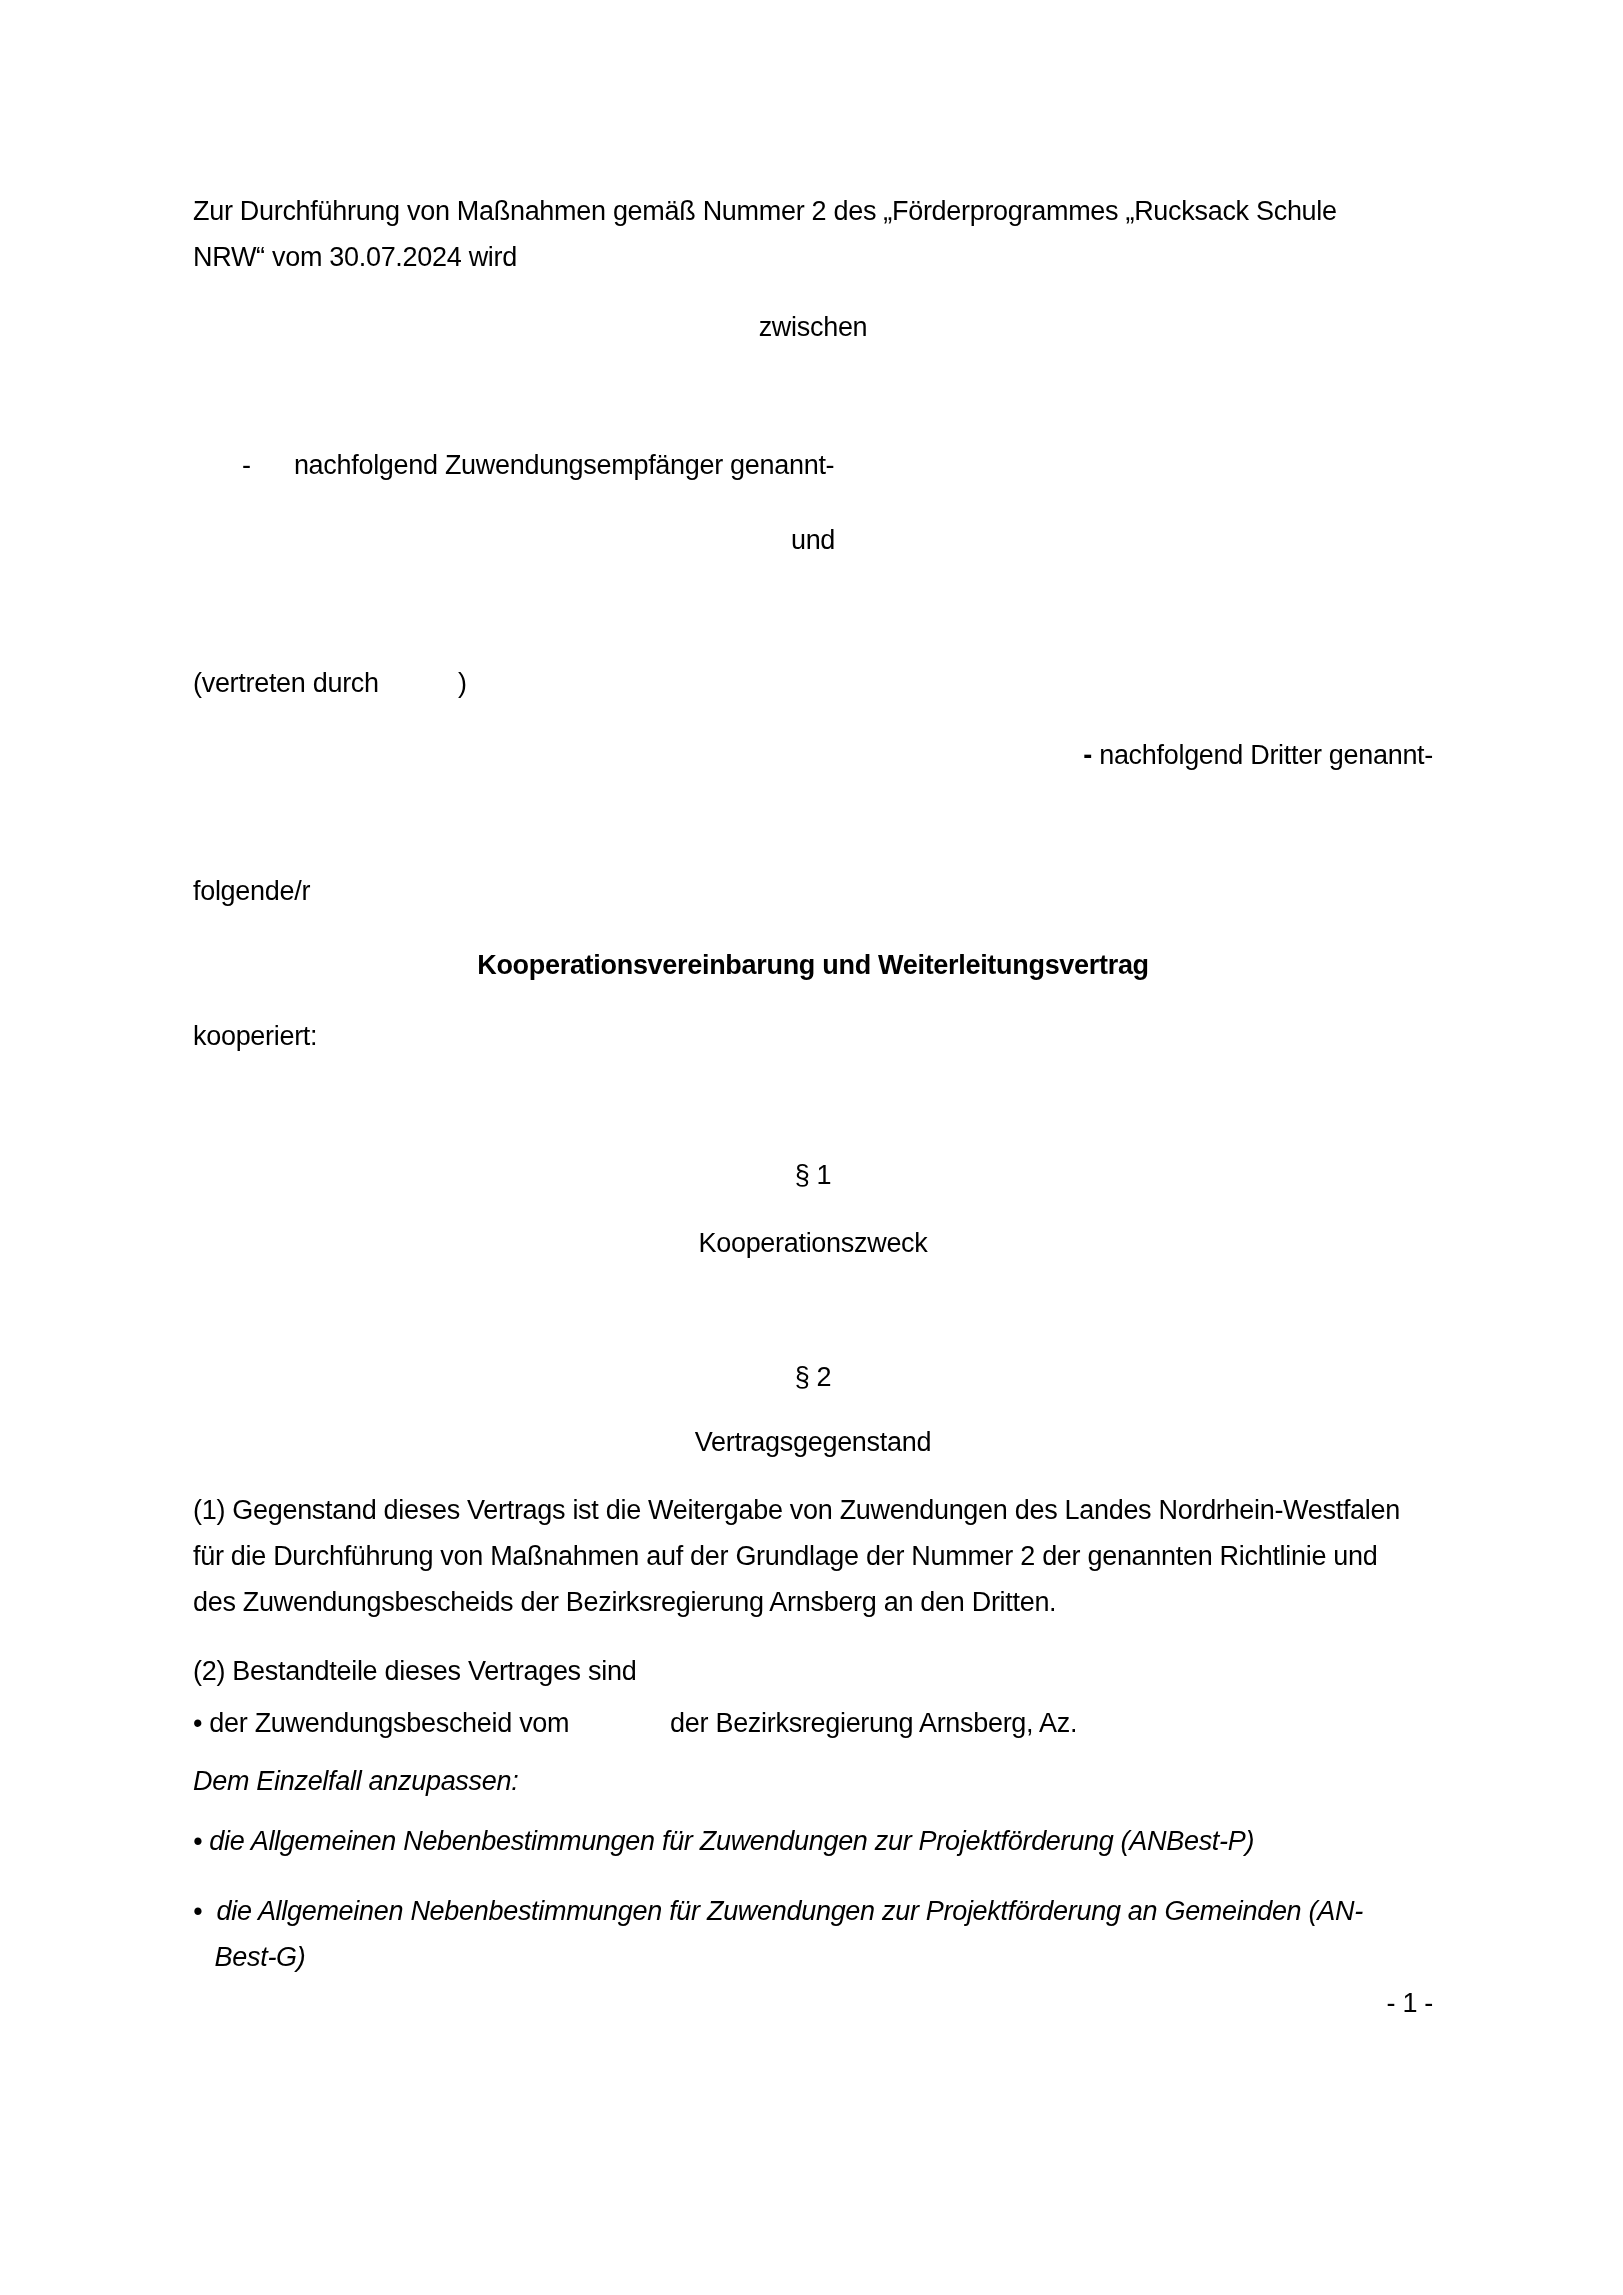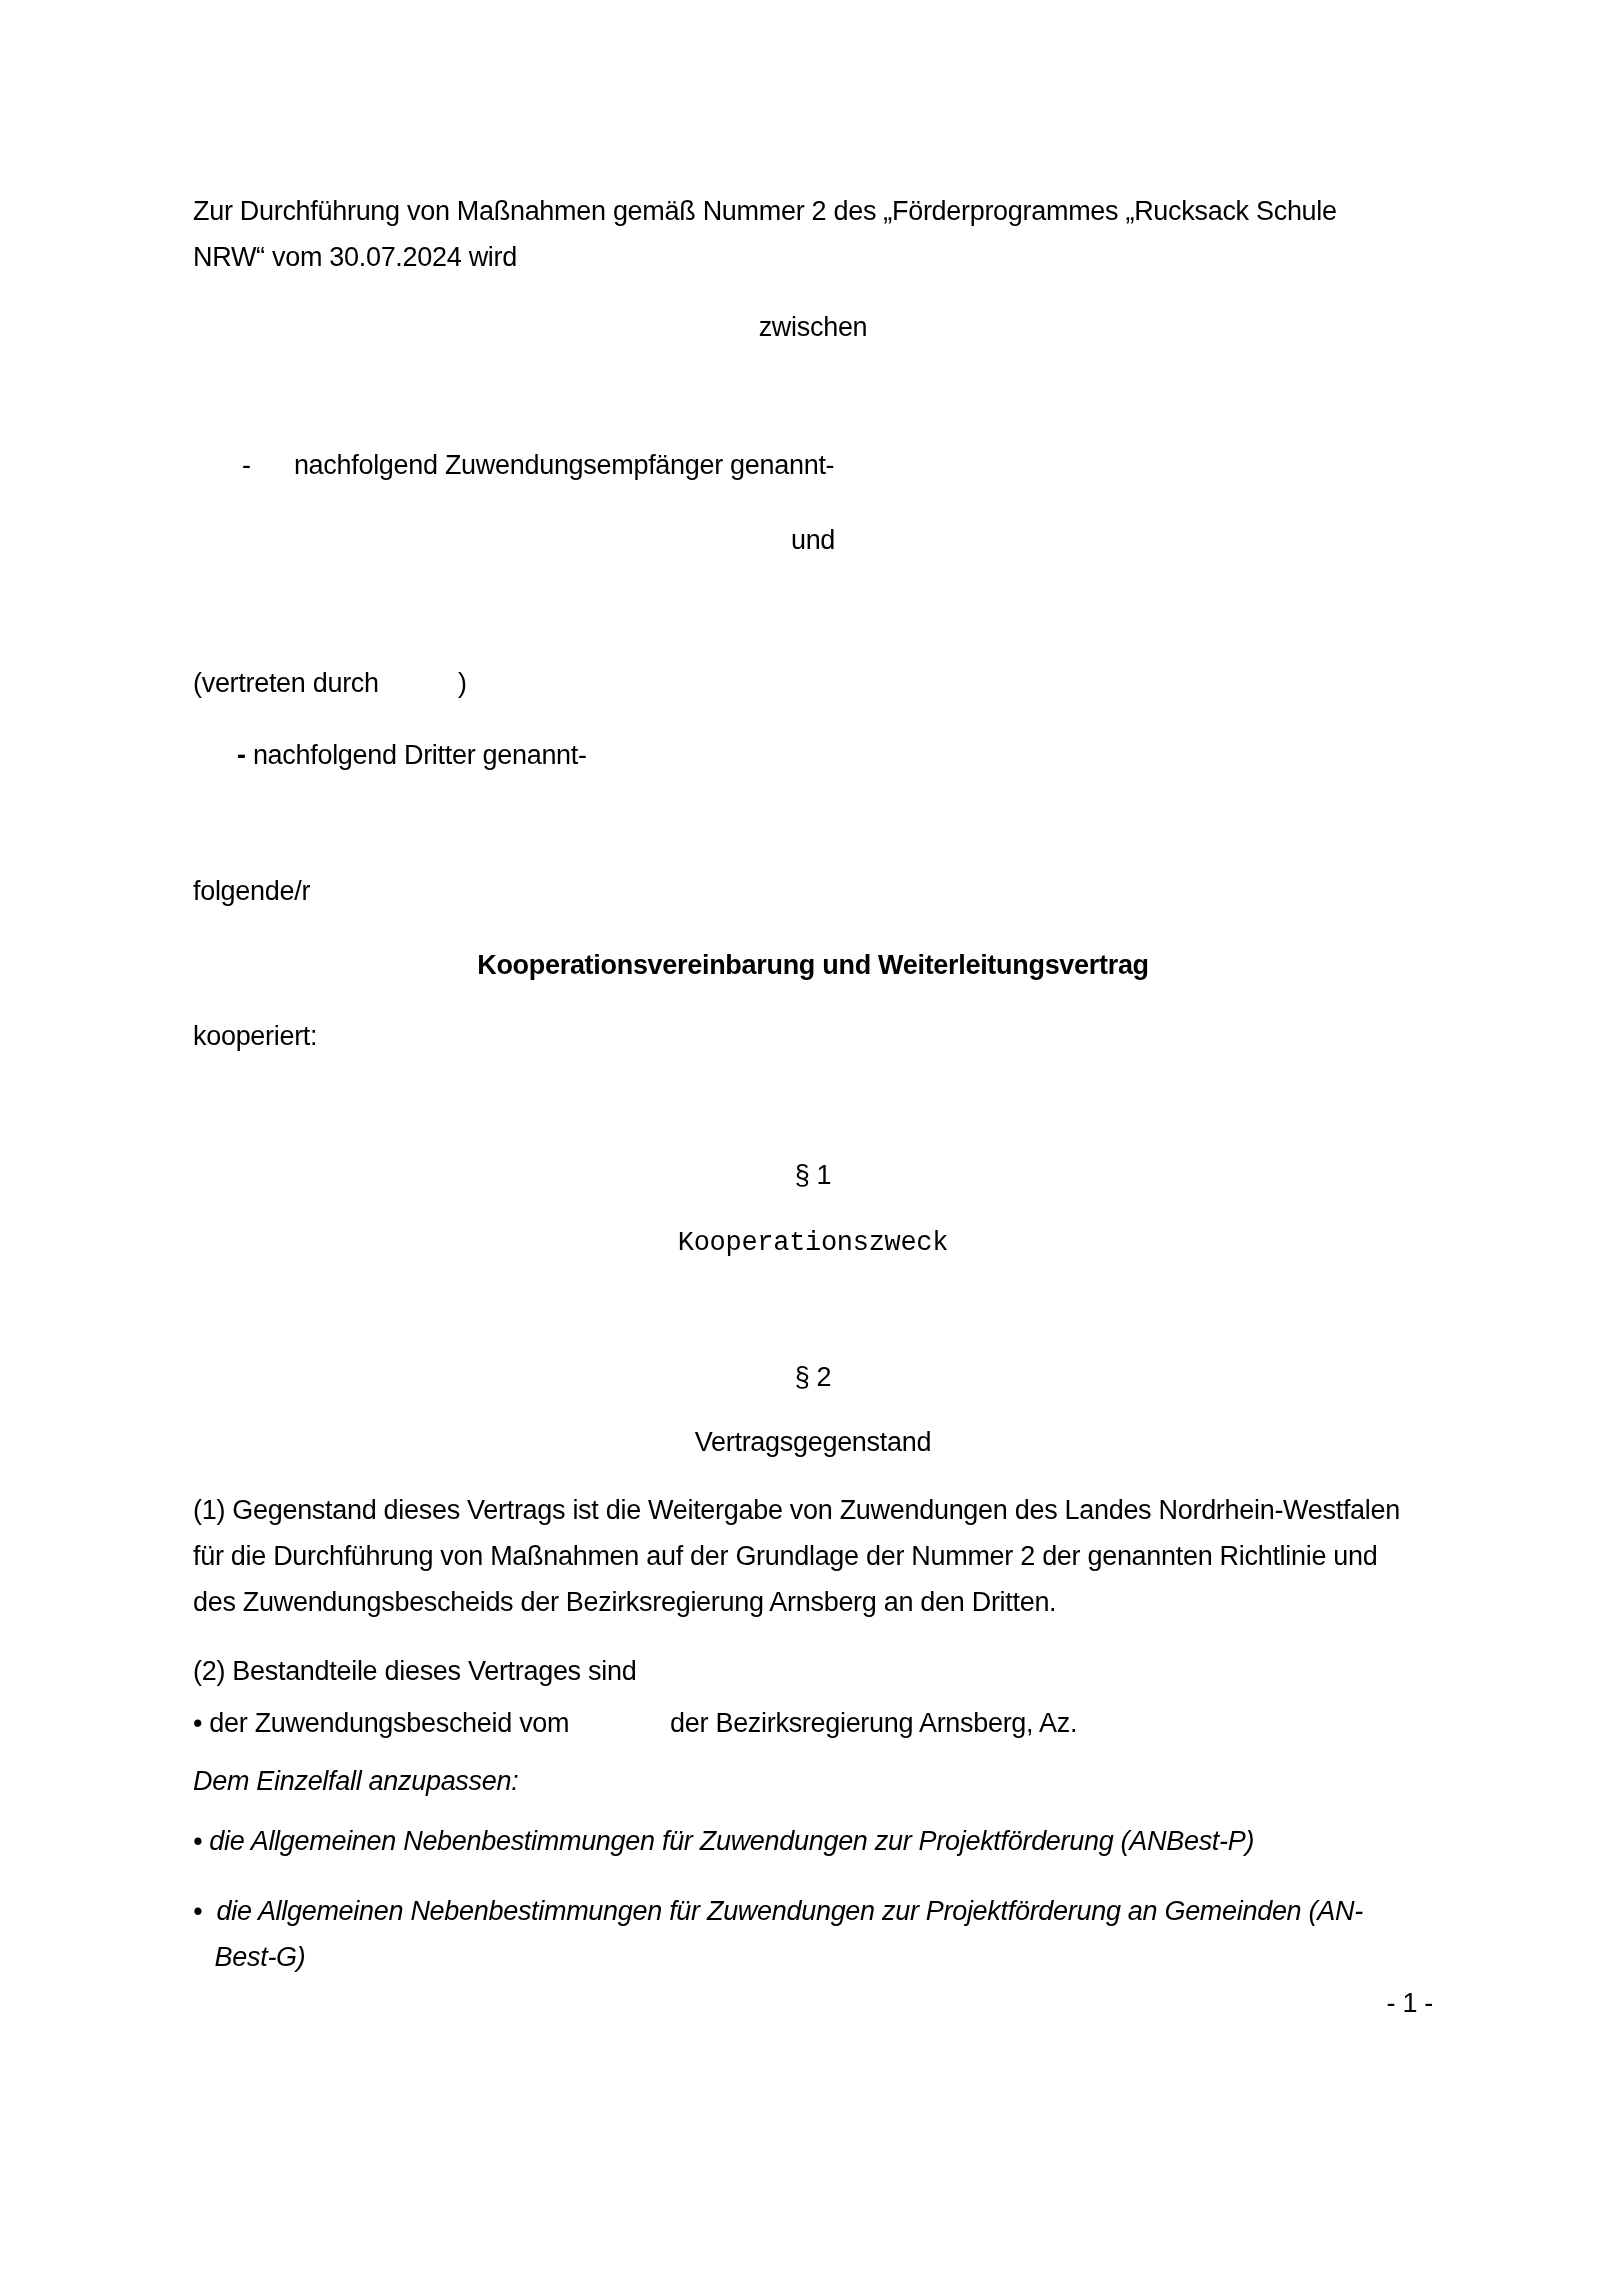--- a/index.html
+++ b/index.html
@@ -19,32 +19,32 @@
     flex-direction: column;
     padding: 188px 190px 0 193px;
     overflow: hidden;
   }
   .line, .para { white-space: pre; }
   .center { text-align: center; }
   .rightalign { text-align: right; }
   .bold { font-weight: 700; }
   .italic { font-style: italic; }
   .ind-dash { margin-left: 49px; }
-  .ind-third { margin-left: 44px; }
+  .ind-third { margin-left: 44px; text-align: right; }
 
   .b2  { margin-top: 24px; }
   .b3  { margin-top: 92px; }
   .b4  { margin-top: 29px; }
   .b5  { margin-top: 97px; }
   .b6  { margin-top: 26px; }
   .b7  { margin-top: 90px; }
   .b8  { margin-top: 27.5px; }
   .b9  { margin-top: 25.5px; }
   .b10 { margin-top: 93px; }
-  .b11 { margin-top: 21.6px; font-family: Liberation Mono, monospace; }
+  .b11 { margin-top: 21.6px; }
   .b12 { margin-top: 25px; }
   .b13 { margin-top: 88px; }
   .b14 { margin-top: 19.6px; }
   .b15 { margin-top: 21.6px; }
   .b16 { margin-top: 23px; }
   .b17 { margin-top: 6.5px; }
   .b18 { margin-top: 11.8px; }
   .b19 { margin-top: 14.4px; }
   .b20 { margin-top: 24px; }
   .b21 { margin-top: 0px; }

